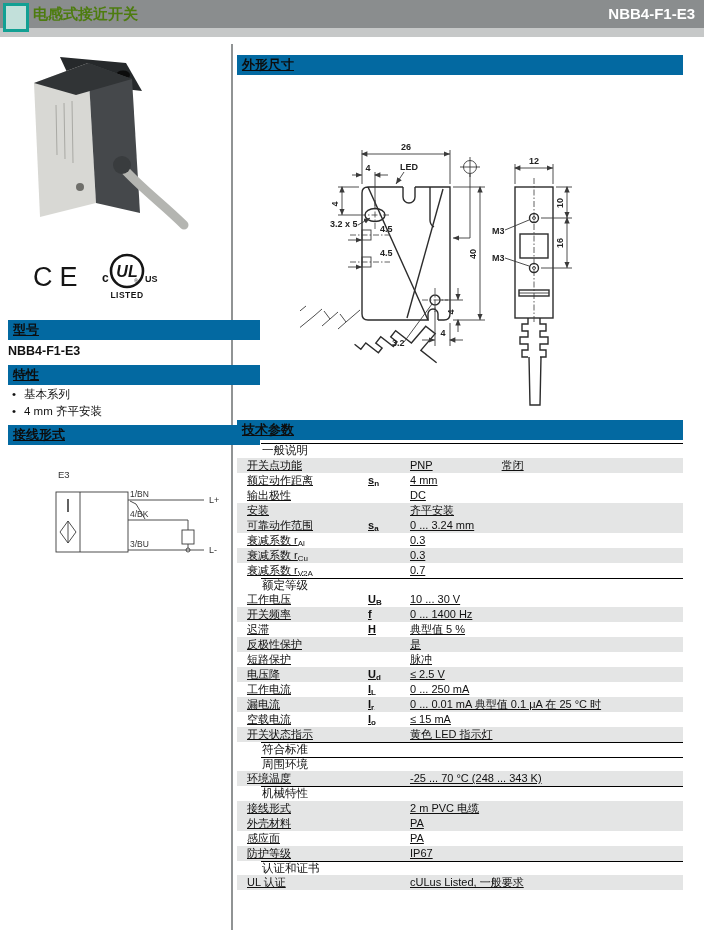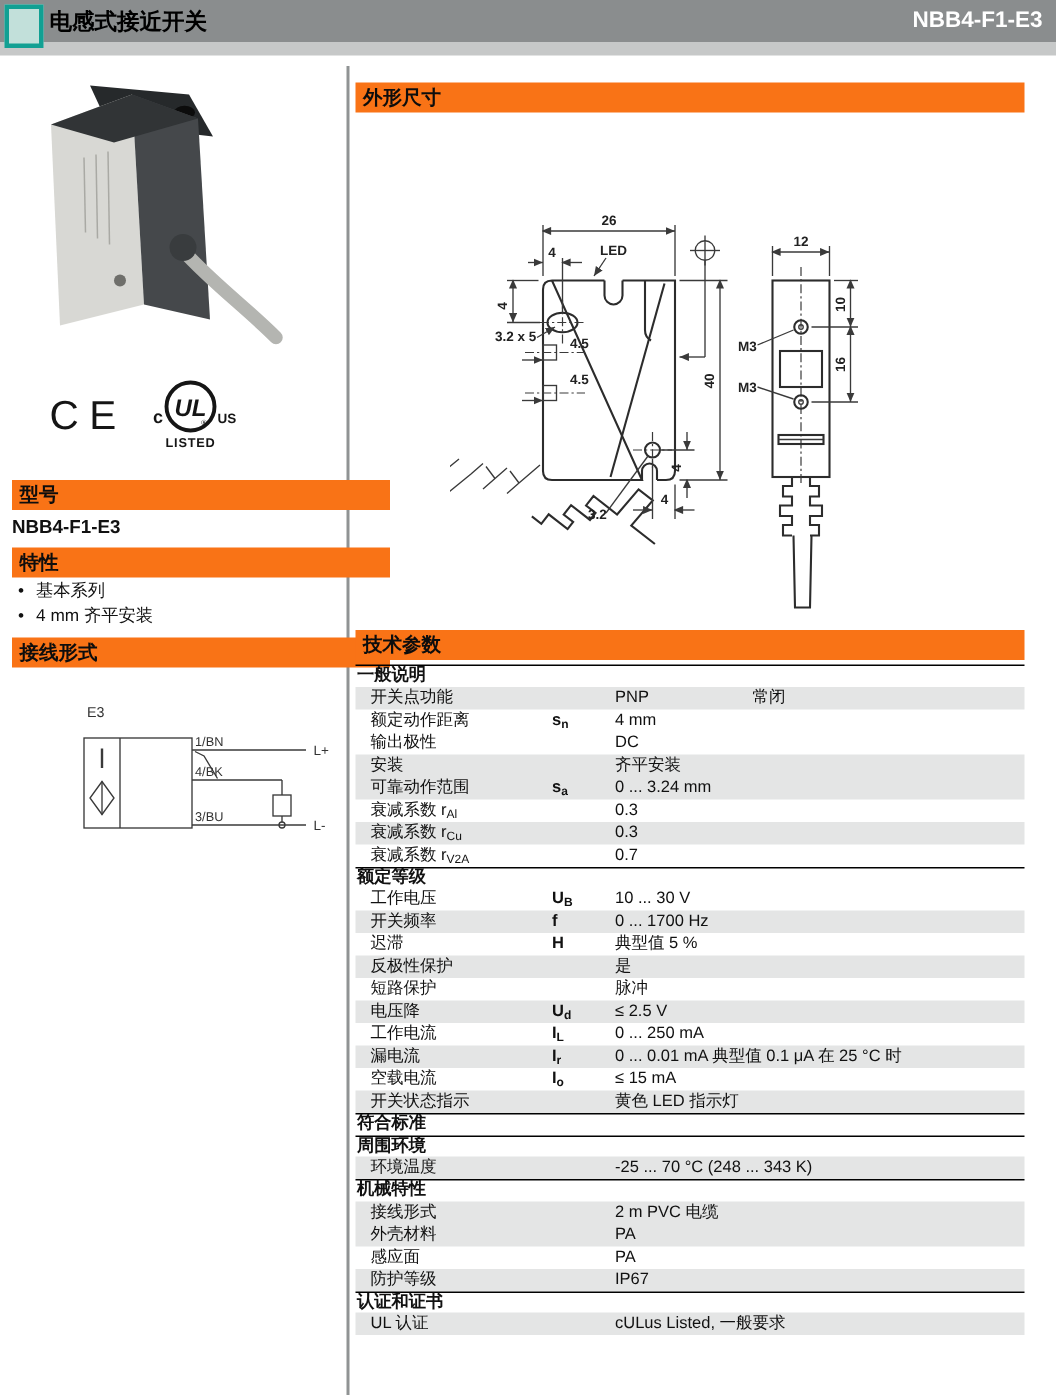--- a/index.html
+++ b/index.html
@@ -4,42 +4,42 @@
 <style>
   html,body{margin:0;padding:0;background:#fff;}
   body{width:704px;height:930px;position:relative;overflow:hidden;
        font-family:"Liberation Sans",sans-serif;color:#111;}
   .abs{position:absolute;}
 
   
   .hdr{left:0;top:0;width:704px;height:28px;background:#8a8d8e;}
   .hdr-strip{left:0;top:28px;width:704px;height:9px;background:#c6c8c8;}
   .hdr-icon{left:3px;top:3px;width:20px;height:23px;background:#c2e0da;border:3px solid #12a093;}
-  .hdr-title{left:33px;top:5px;font-size:15px;font-weight:bold;color:#000000;}
+  .hdr-title{left:33px;top:5px;font-size:15px;font-weight:bold;color:#4d7c0f;}
   .hdr-model{right:9px;top:5px;font-size:15px;font-weight:bold;color:#fff;}
 
   
   .vdiv{left:231px;top:44px;width:2px;height:886px;background:#909394;}
 
   
-  .bar{height:20px;line-height:20px;background:#f97316;font-size:13px;font-weight:bold;
-       color:#0d0d0d;padding-left:5px;box-sizing:border-box;}
+  .bar{height:20px;line-height:20px;background:#0369a1;font-size:13px;font-weight:bold;
+       color:#0d0d0d;padding-left:5px;box-sizing:border-box;text-decoration:underline;}
   .bar-l{left:8px;width:252px;}
   .bar-r{left:237px;width:446px;}
 
   .model-val{left:8px;top:344px;font-size:12.5px;font-weight:bold;}
   .feat-list{left:8px;top:388px;width:217px;font-size:11.5px;}
   .feat-item{display:flex;margin-bottom:4px;line-height:13px;}
   .feat-item .dot{margin:0 8px 0 4px;}
 
   
   .tech{left:237px;top:443px;width:446px;font-size:11px;}
-  .t-sec{border-top:1.5px solid #000;height:13.5px;line-height:13px;font-weight:bold;
-         font-size:11.5px;padding-left:1px;}
-  .t-row{display:flex;height:15px;line-height:15px;}
+  .t-sec{border-top:1.5px solid #000;height:13.5px;line-height:13px;font-weight:normal;
+         font-size:11.5px;padding-left:1px;margin-left:24px;}
+  .t-row{display:flex;height:15px;line-height:15px;text-decoration:underline;}
   .t-row.shaded{background:#e4e5e5;}
   .t-label{width:131px;padding-left:10px;box-sizing:border-box;white-space:nowrap;}
   .t-sym{width:42px;white-space:nowrap;font-weight:600;}
   .t-val{flex:1;white-space:nowrap;}
   sub{font-size:8px;vertical-align:-2px;}
   sup{font-size:8px;vertical-align:4px;}
   .v2{margin-left:69px;}
 
   svg text{font-family:"Liberation Sans",sans-serif;}
   .dim{font-size:9px;font-weight:bold;fill:#222;}
@@ -287,21 +287,21 @@
     </div>
     <div class="t-sec">额定等级</div>
     <div class="t-row">
       <div class="t-label">工作电压</div>
       <div class="t-sym">U<sub>B</sub></div>
       <div class="t-val">10 ... 30 V</div>
     </div>
     <div class="t-row shaded">
       <div class="t-label">开关频率</div>
       <div class="t-sym">f</div>
-      <div class="t-val">0 ... 1700 Hz</div>
+      <div class="t-val">0 ... 1400 Hz</div>
     </div>
     <div class="t-row">
       <div class="t-label">迟滞</div>
       <div class="t-sym">H</div>
       <div class="t-val">典型值 5 %</div>
     </div>
     <div class="t-row shaded">
       <div class="t-label">反极性保护</div>
       <div class="t-sym"></div>
       <div class="t-val">是</div>

